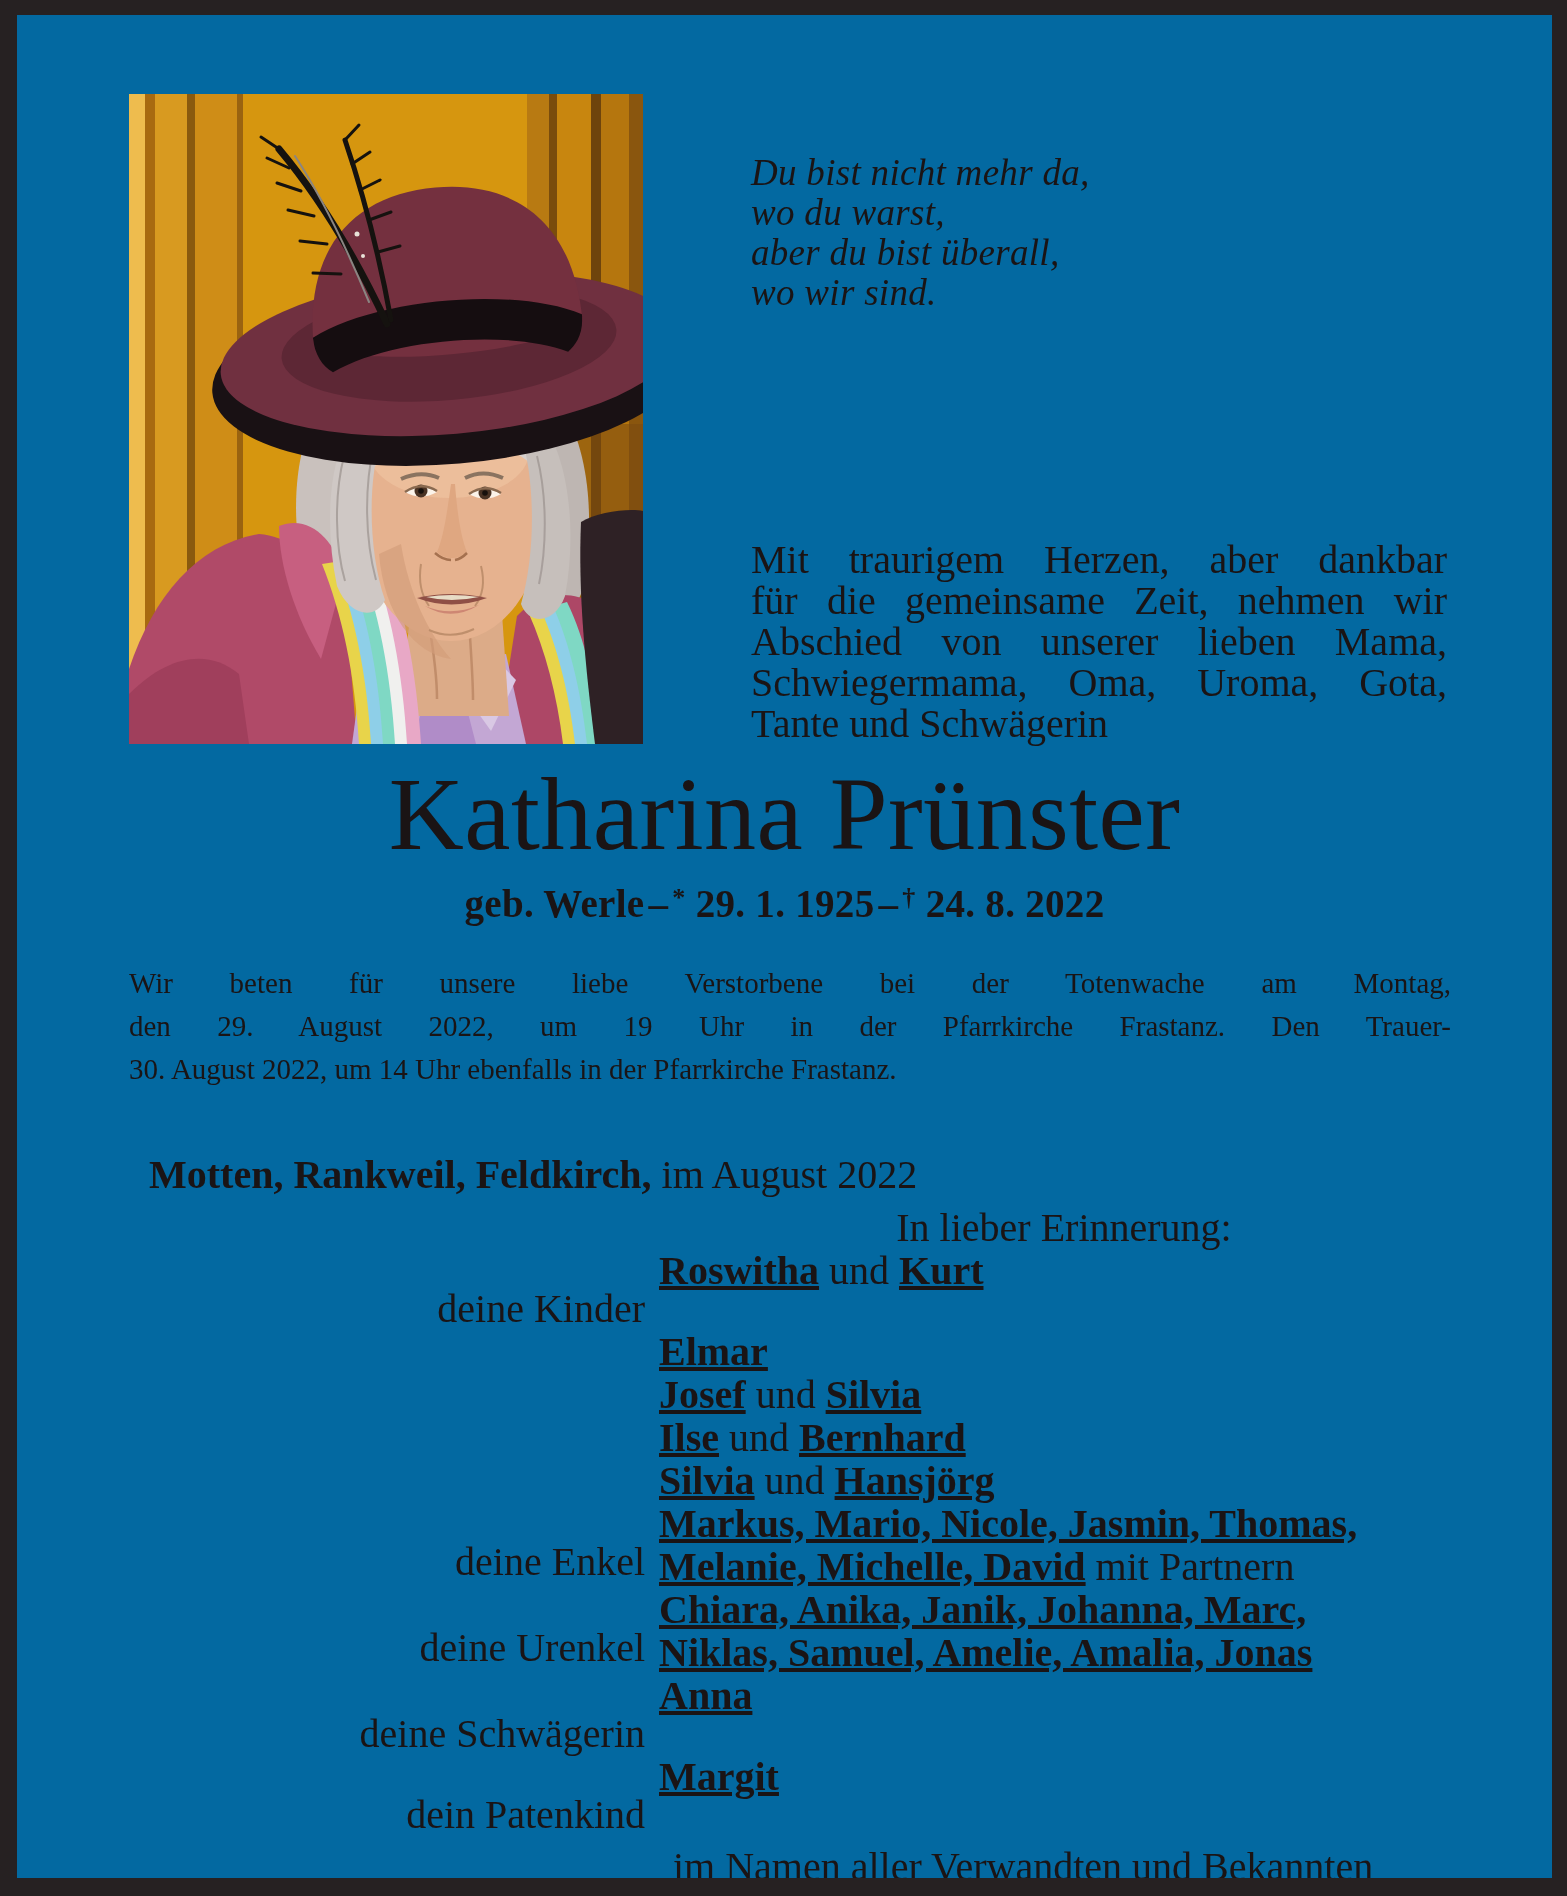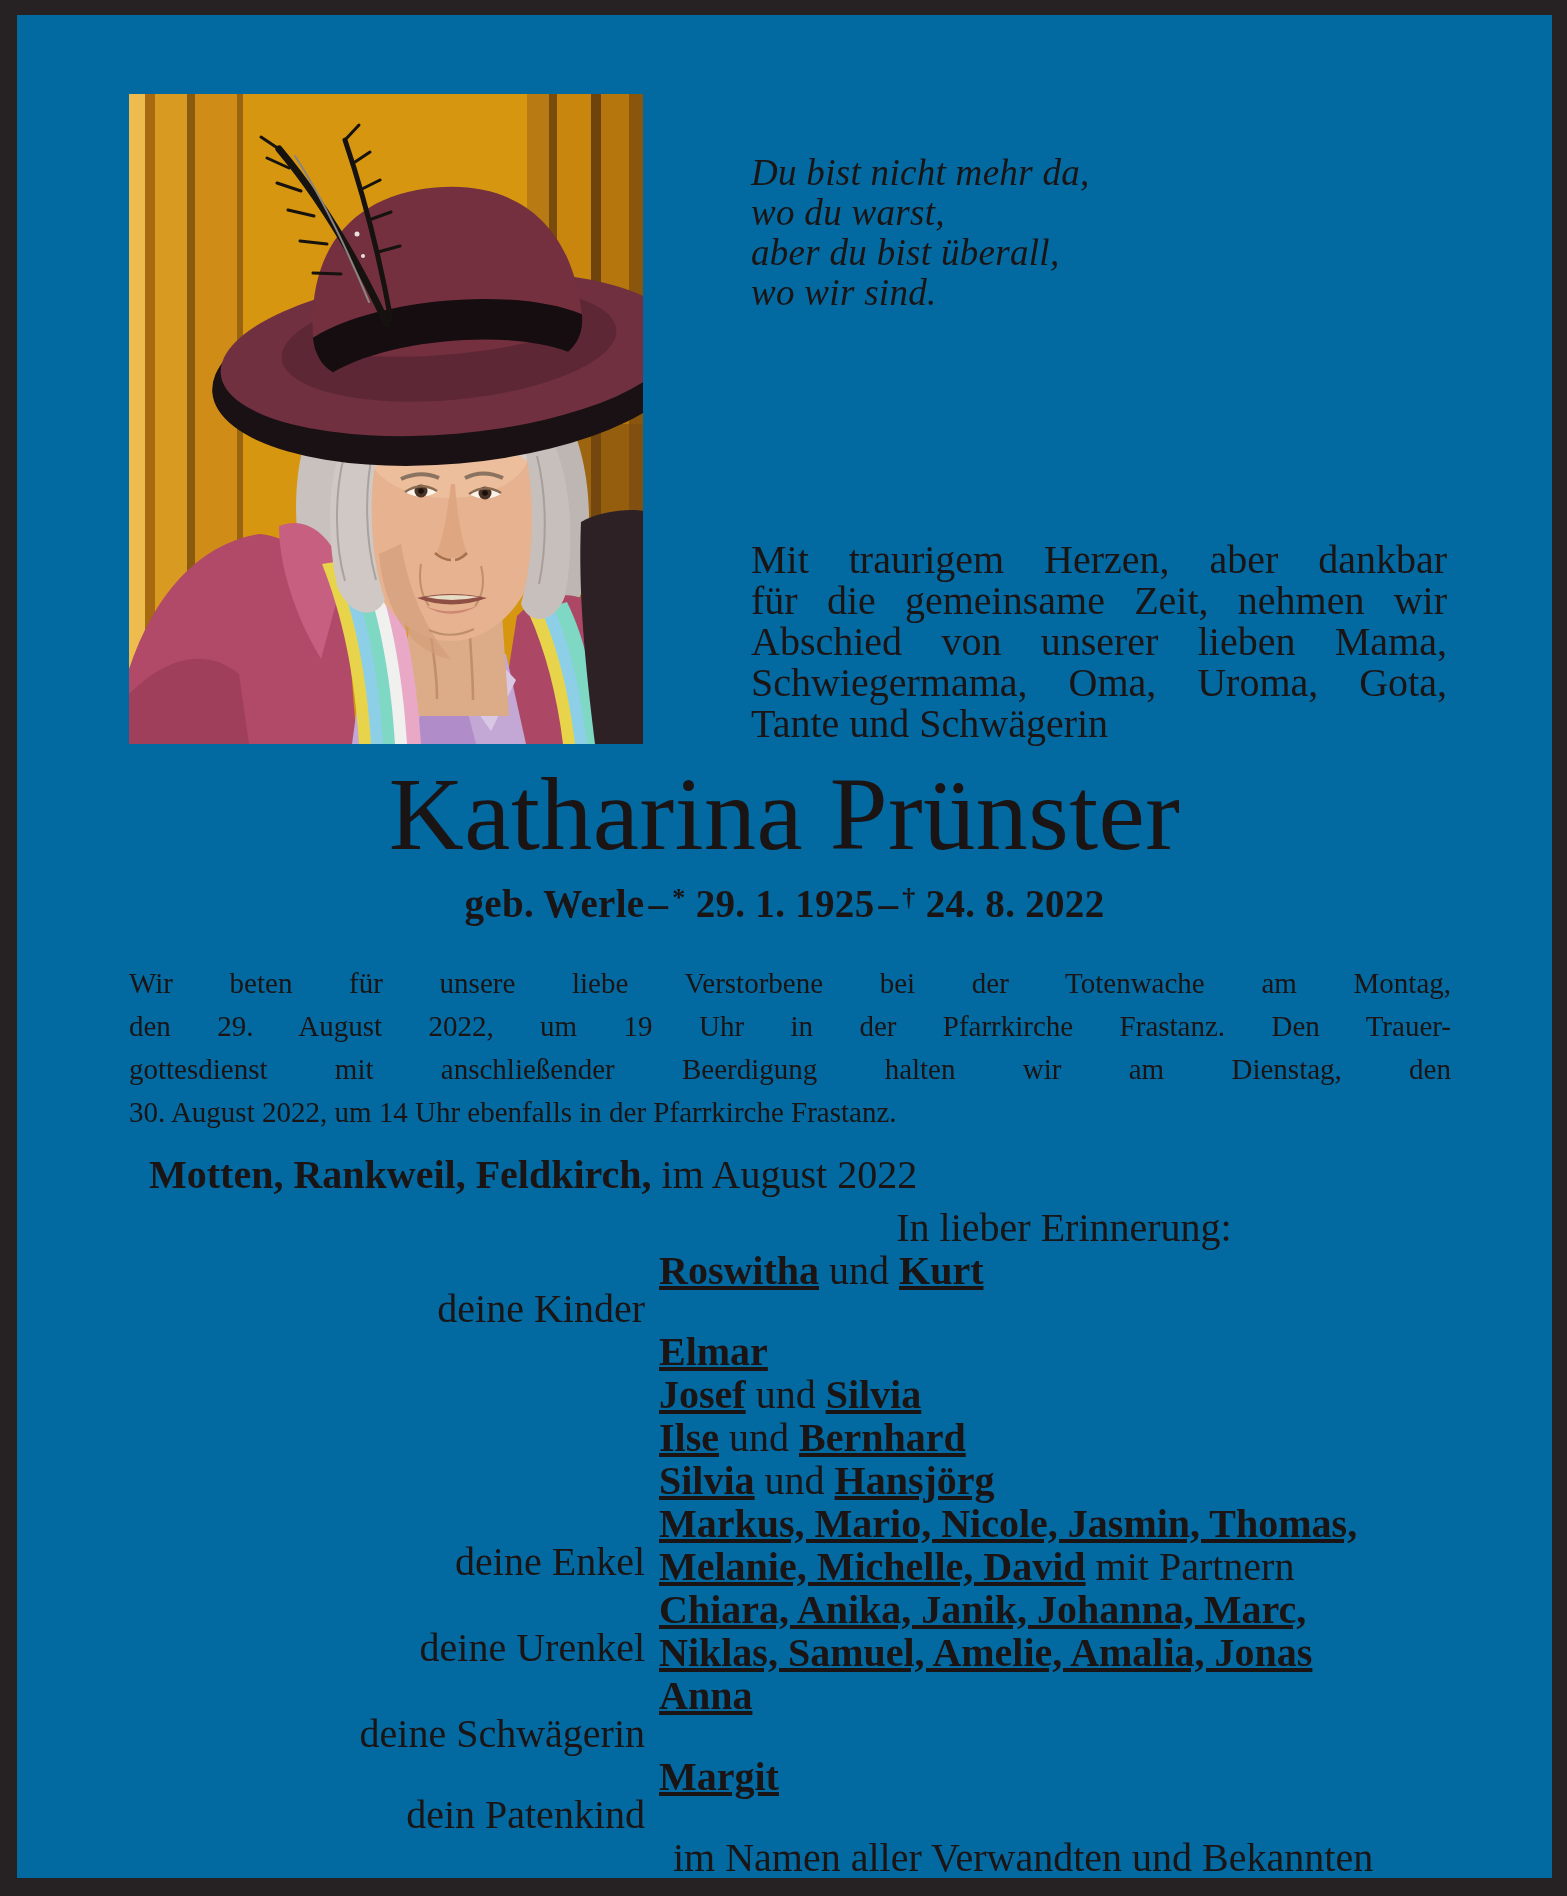--- a/index.html
+++ b/index.html
@@ -51,21 +51,21 @@
   .dateline .places { font-weight:700;margin-left:20px; }
   .memorial {
     position:absolute; left:112px; top:1191px; width:1326px;
     font-size:40px; line-height:43px;
   }
   .mem-heading { margin-left:544px;text-align:center; }
   .mem-row { display:flex; align-items:flex-start; }
   .mem-label { width:530px; flex:none; text-align:right; padding-right:14px;margin-top:38px; }
   .mem-values { flex:1; min-width:0; }
   .b { font-weight:700;text-decoration:underline; }
-  .mem-closing { margin-left:544px; }
+  .mem-closing { margin-left:544px;margin-top:9px; }
   .condolence { position:absolute; left:112px; top:1780px; font-size:41px; }
 </style>
 </head>
 <body>
 
 <div class="page">
 
   <div class="photo">
     <svg viewBox="0 0 514 650" width="514" height="650">
 
@@ -216,21 +216,20 @@
 
   <h1 class="name">Katharina Prünster</h1>
 
   <div class="subtitle">
     <span>geb. Werle</span><span class="sep">–</span><span class="sym">*</span> <span>29. 1. 1925</span><span class="sep">–</span><span class="sym">†</span> <span>24. 8. 2022</span>
   </div>
 
   <div class="funeral">
       <div class="just">Wir beten für unsere liebe Verstorbene bei der Totenwache am Montag,</div>
       <div class="just">den 29. August 2022, um 19 Uhr in der Pfarrkirche Frastanz. Den Trauer-</div>
-      <div class="just">gottesdienst mit anschließender Beerdigung halten wir am Dienstag, den</div>
       <div>30. August 2022, um 14 Uhr ebenfalls in der Pfarrkirche Frastanz.</div>
     </div>
 
   <div class="dateline">
     <span class="places">Motten, Rankweil, Feldkirch,</span><span> im August 2022</span>
   </div>
 
   <div class="memorial">
     <div class="mem-heading">In lieber Erinnerung:</div>
     <div id="mem-rows">

